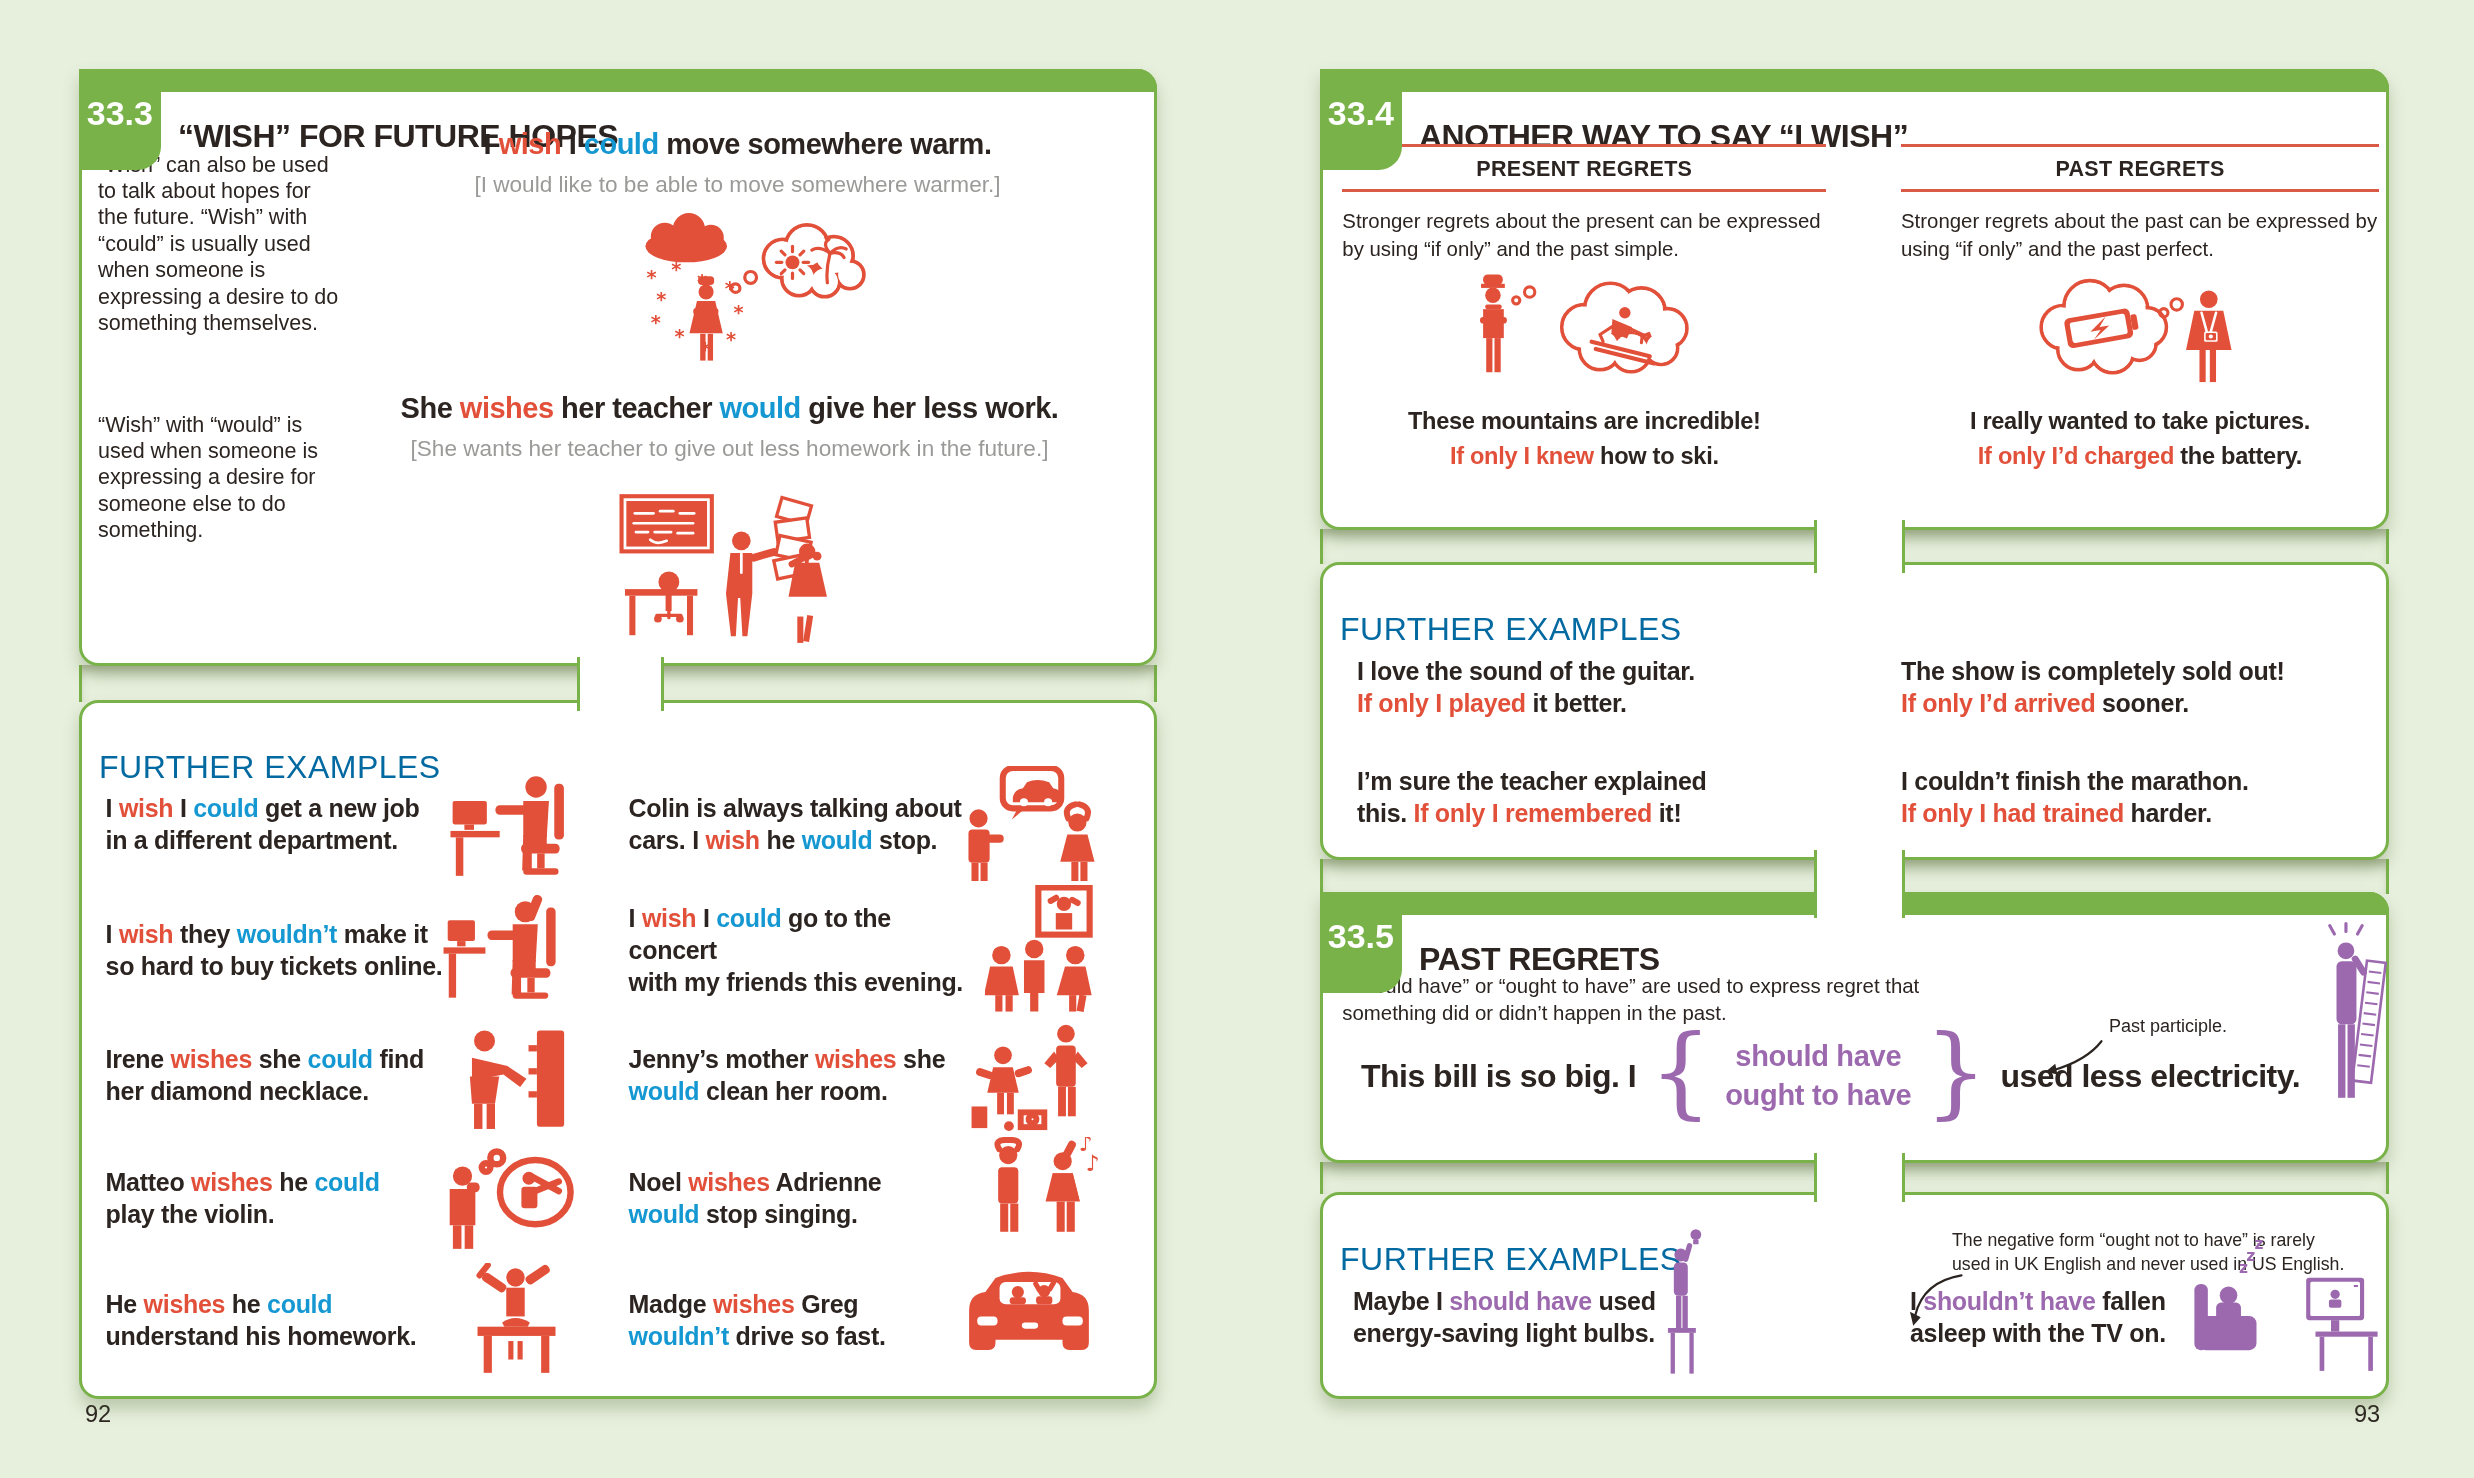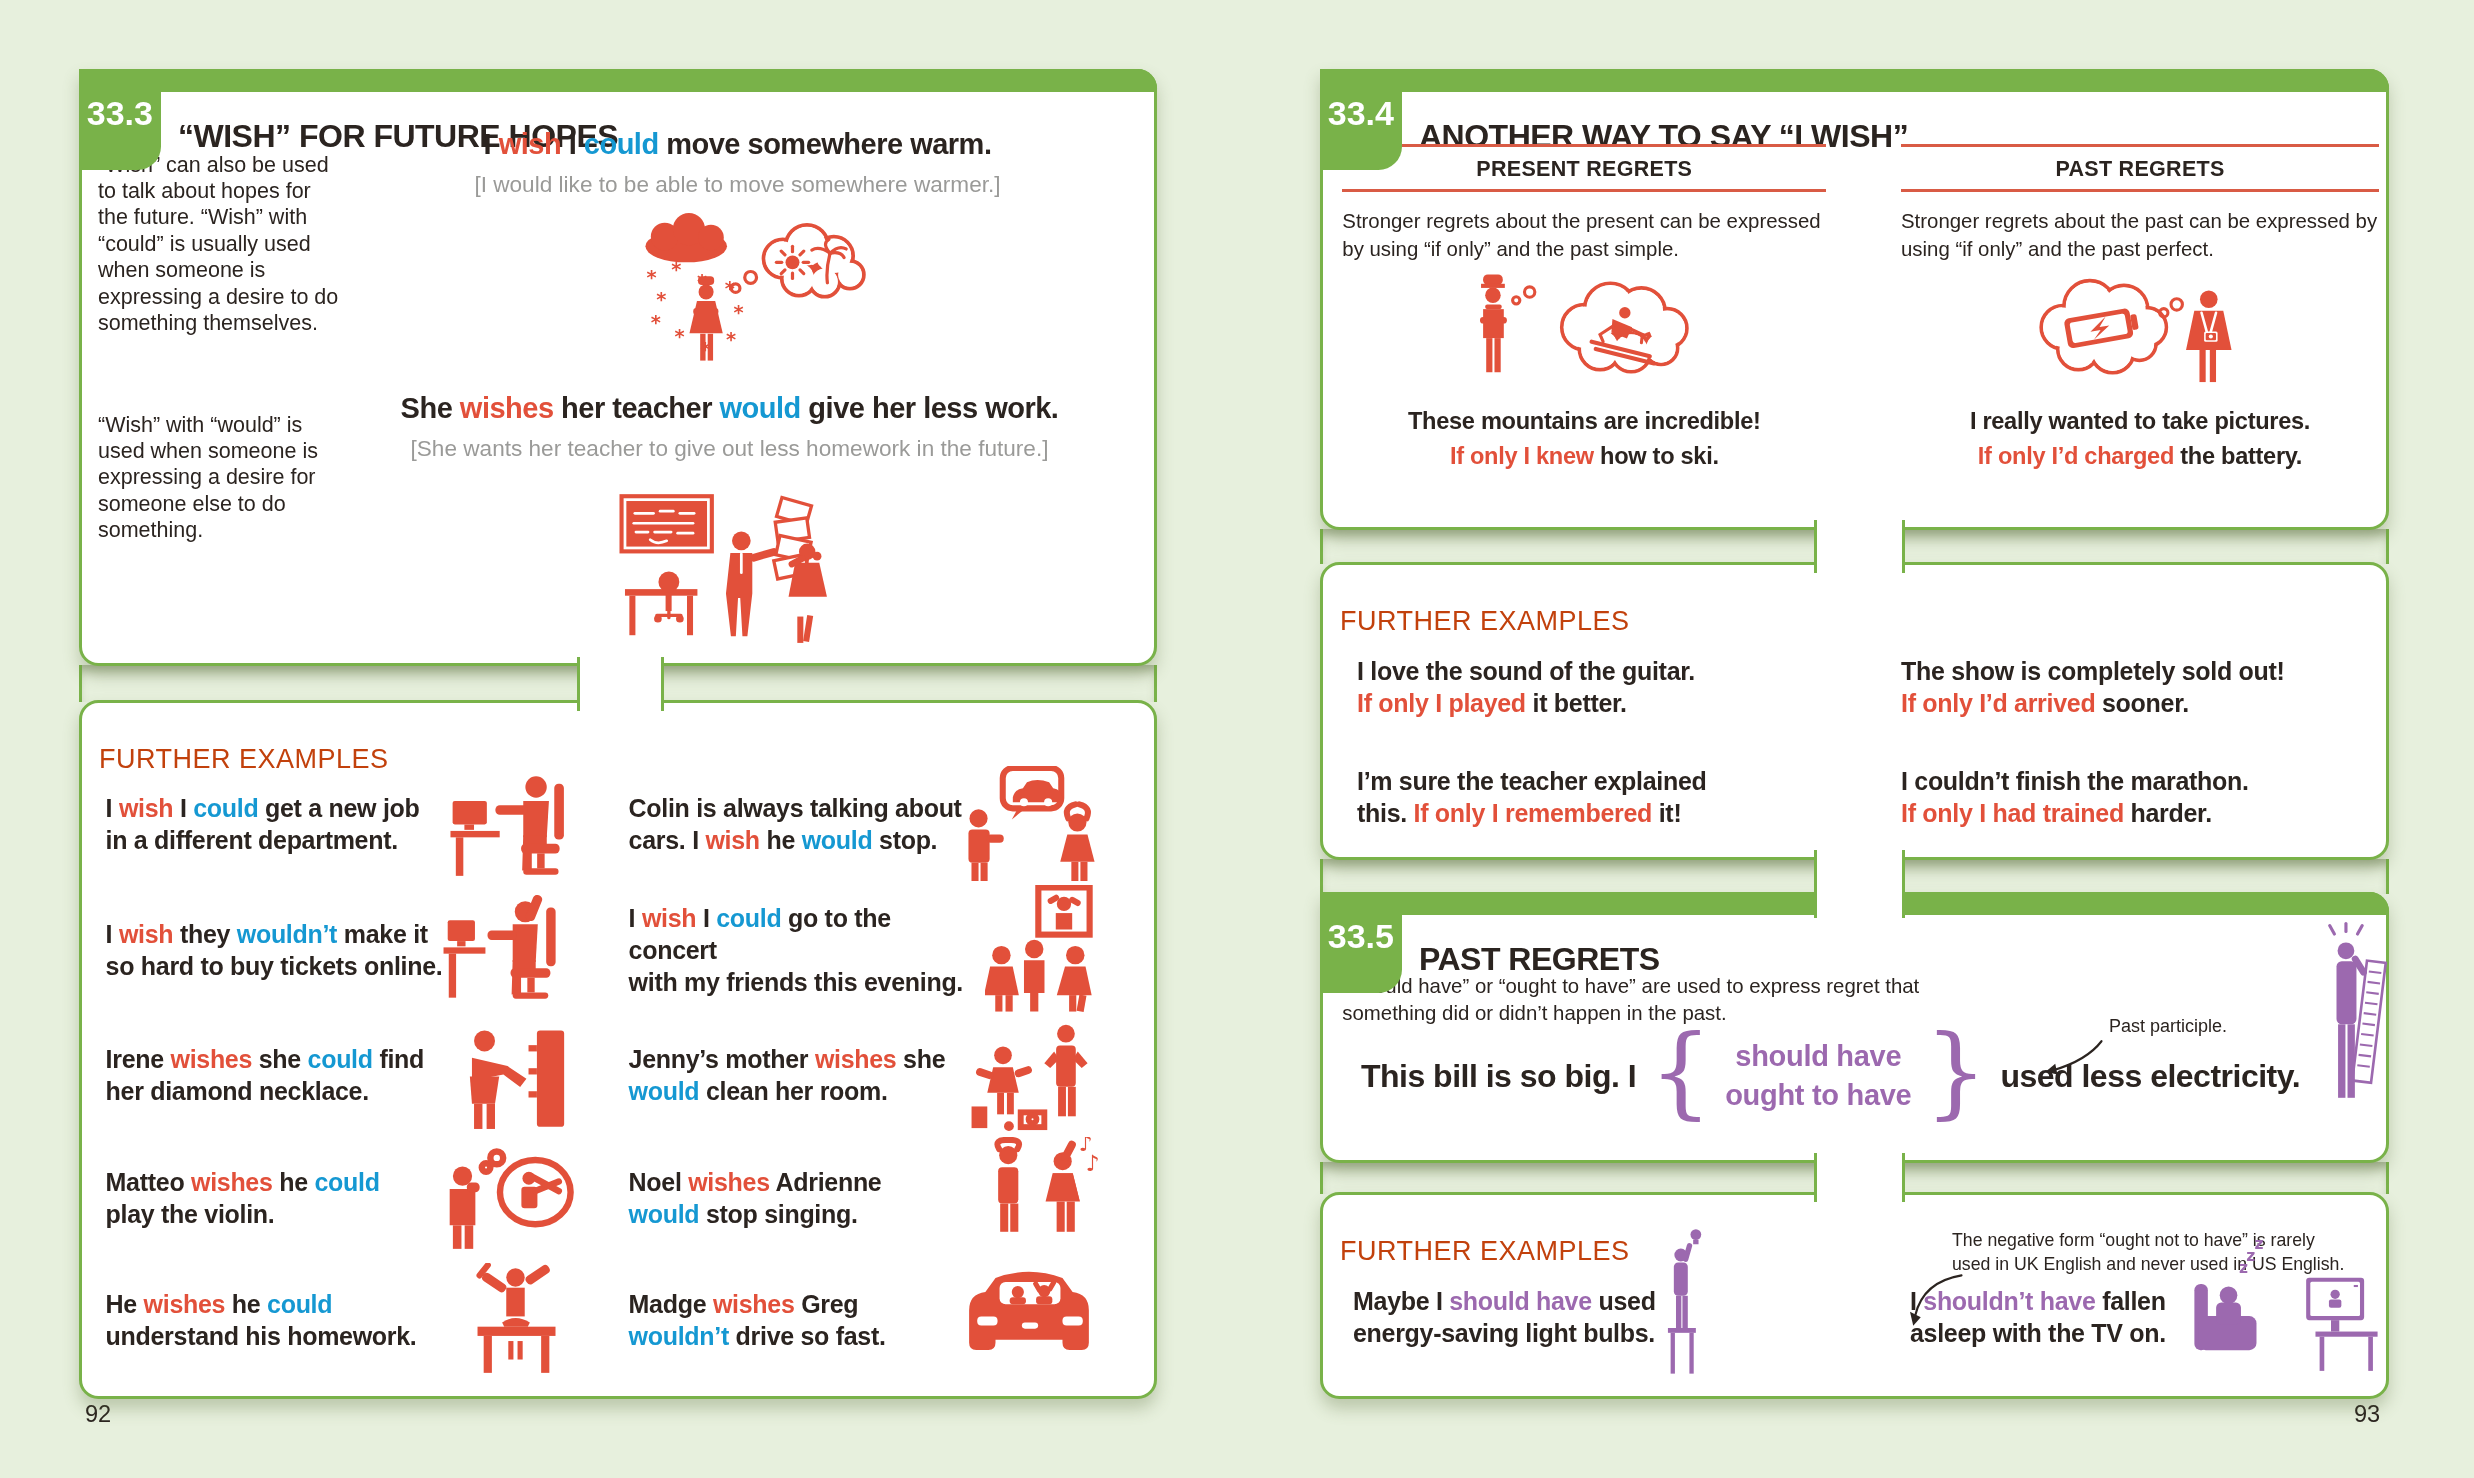--- a/index.html
+++ b/index.html
@@ -13,21 +13,21 @@
   .sec{border-radius:0 19.3px 19.3px 19.3px}
   .band{position:absolute;top:-3.2px;left:-3.2px;right:-3.2px;height:23.6px;background:#79b249;border-radius:0 19.3px 0 0}
   .badge{position:absolute;top:-3.2px;left:-3.2px;width:82px;height:101px;background:#79b249;border-radius:0 0 23.6px 0;
          color:#fff;font-size:34px;font-weight:bold;display:flex;justify-content:center;align-items:flex-start;
          padding-top:25px;box-sizing:border-box;z-index:2}
   .sec-title{position:absolute;left:96px;top:19.3px;font-size:32px;font-weight:bold;letter-spacing:-0.5px;white-space:nowrap}
   .gap{position:absolute;background:#e7f0dd;border-left:3.2px solid #79b249;border-right:3.2px solid #79b249;
        box-shadow:inset 0 9.7px 10.7px -4.3px rgba(90,110,60,.45);box-sizing:border-box;z-index:0}
   .channel{position:absolute;background:#fff;border-left:3.2px solid #79b249;border-right:3.2px solid #79b249;
        box-sizing:border-box;z-index:3}
-  .fe-label{position:absolute;left:17px;top:14px;font-size:27px;font-weight:400;letter-spacing:0.5px;color:#c2410c}
+  .fe-label{position:absolute;left:17px;top:14px;font-size:32px;font-weight:400;letter-spacing:0.5px;color:#0369a1}
   .side{position:absolute;width:244px;font-size:21.5px;line-height:1.23}
   .ex{position:absolute;text-align:center}
   .big{font-size:29px;font-weight:bold;letter-spacing:-0.5px;white-space:nowrap}
   .gloss{font-size:22.6px;color:#9a9a98;margin-top:10.7px;white-space:nowrap}
   .c-r{color:#e2503a}.c-b{color:#1598d2}.c-p{color:#9c69af}
   .illo{position:absolute}
   .fe-grid{position:absolute;display:grid}
   #fe1-grid{left:23.6px;top:60px;width:1022px;height:618px;grid-template-rows:repeat(5,1fr);grid-template-columns:1fr 1fr;column-gap:24px}
   #fe2-grid{left:34px;top:75px;width:997px;height:204px;grid-template-rows:1fr 1fr;grid-template-columns:1fr 1fr;column-gap:91px;row-gap:16px}
   .fe-item{display:flex;align-items:center;justify-content:space-between;padding-right:29.6px}

